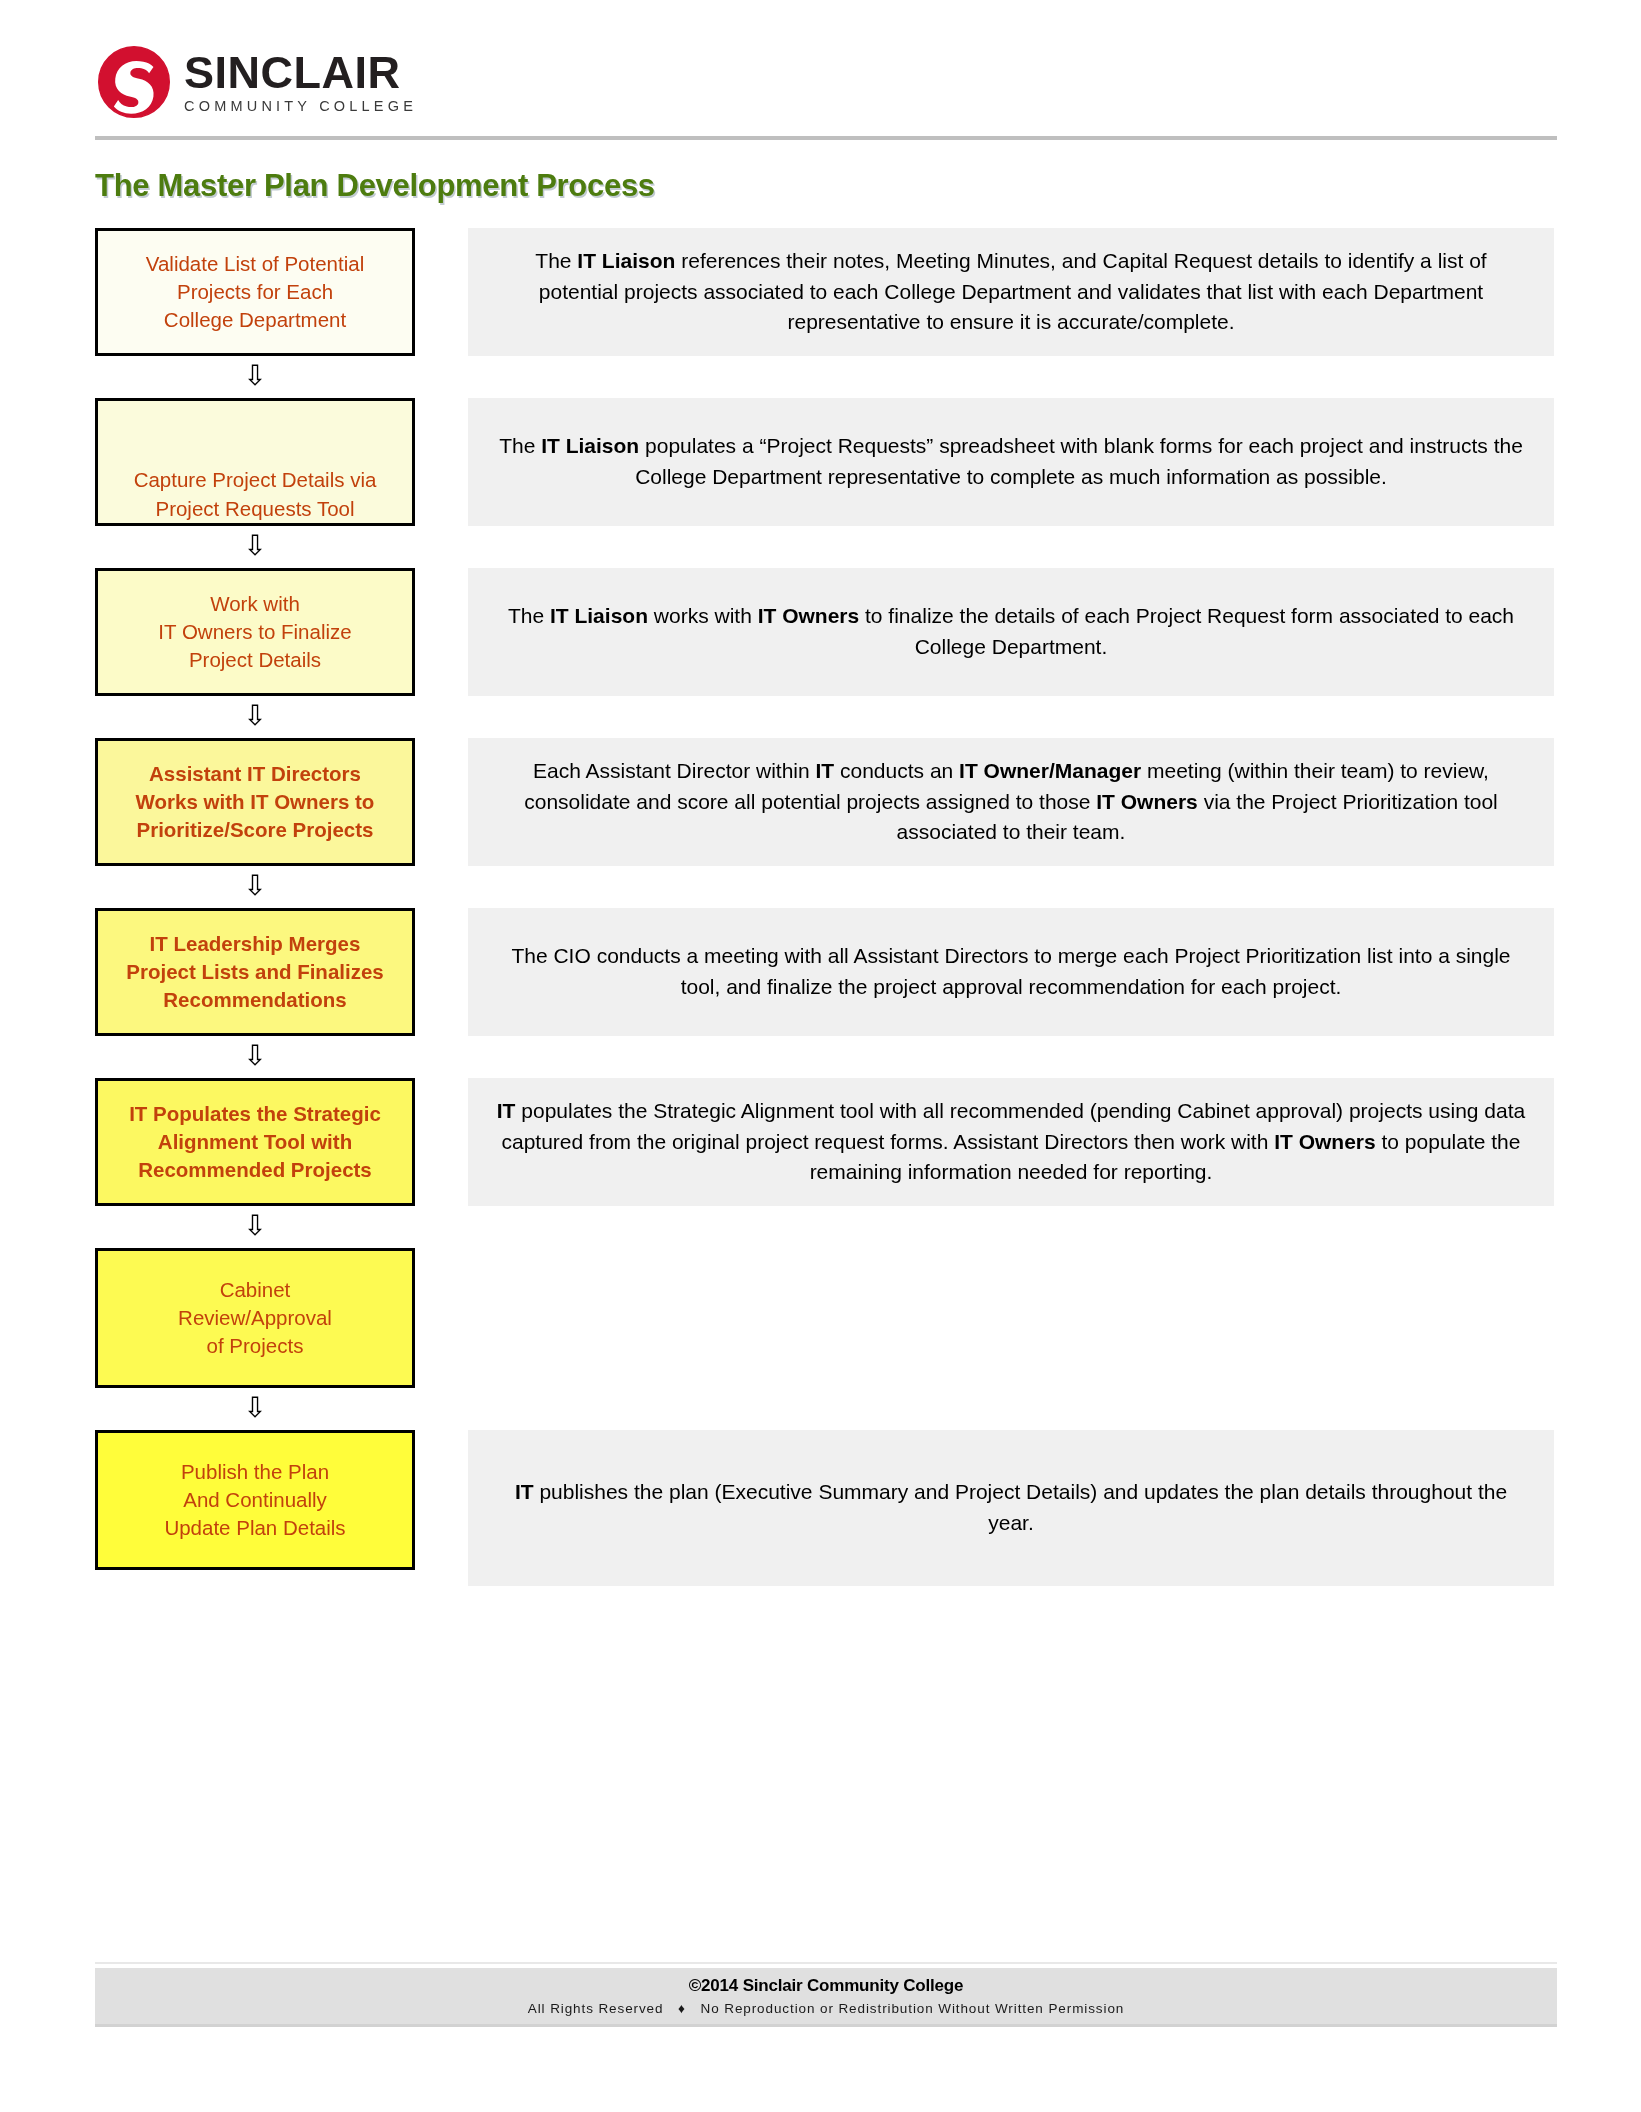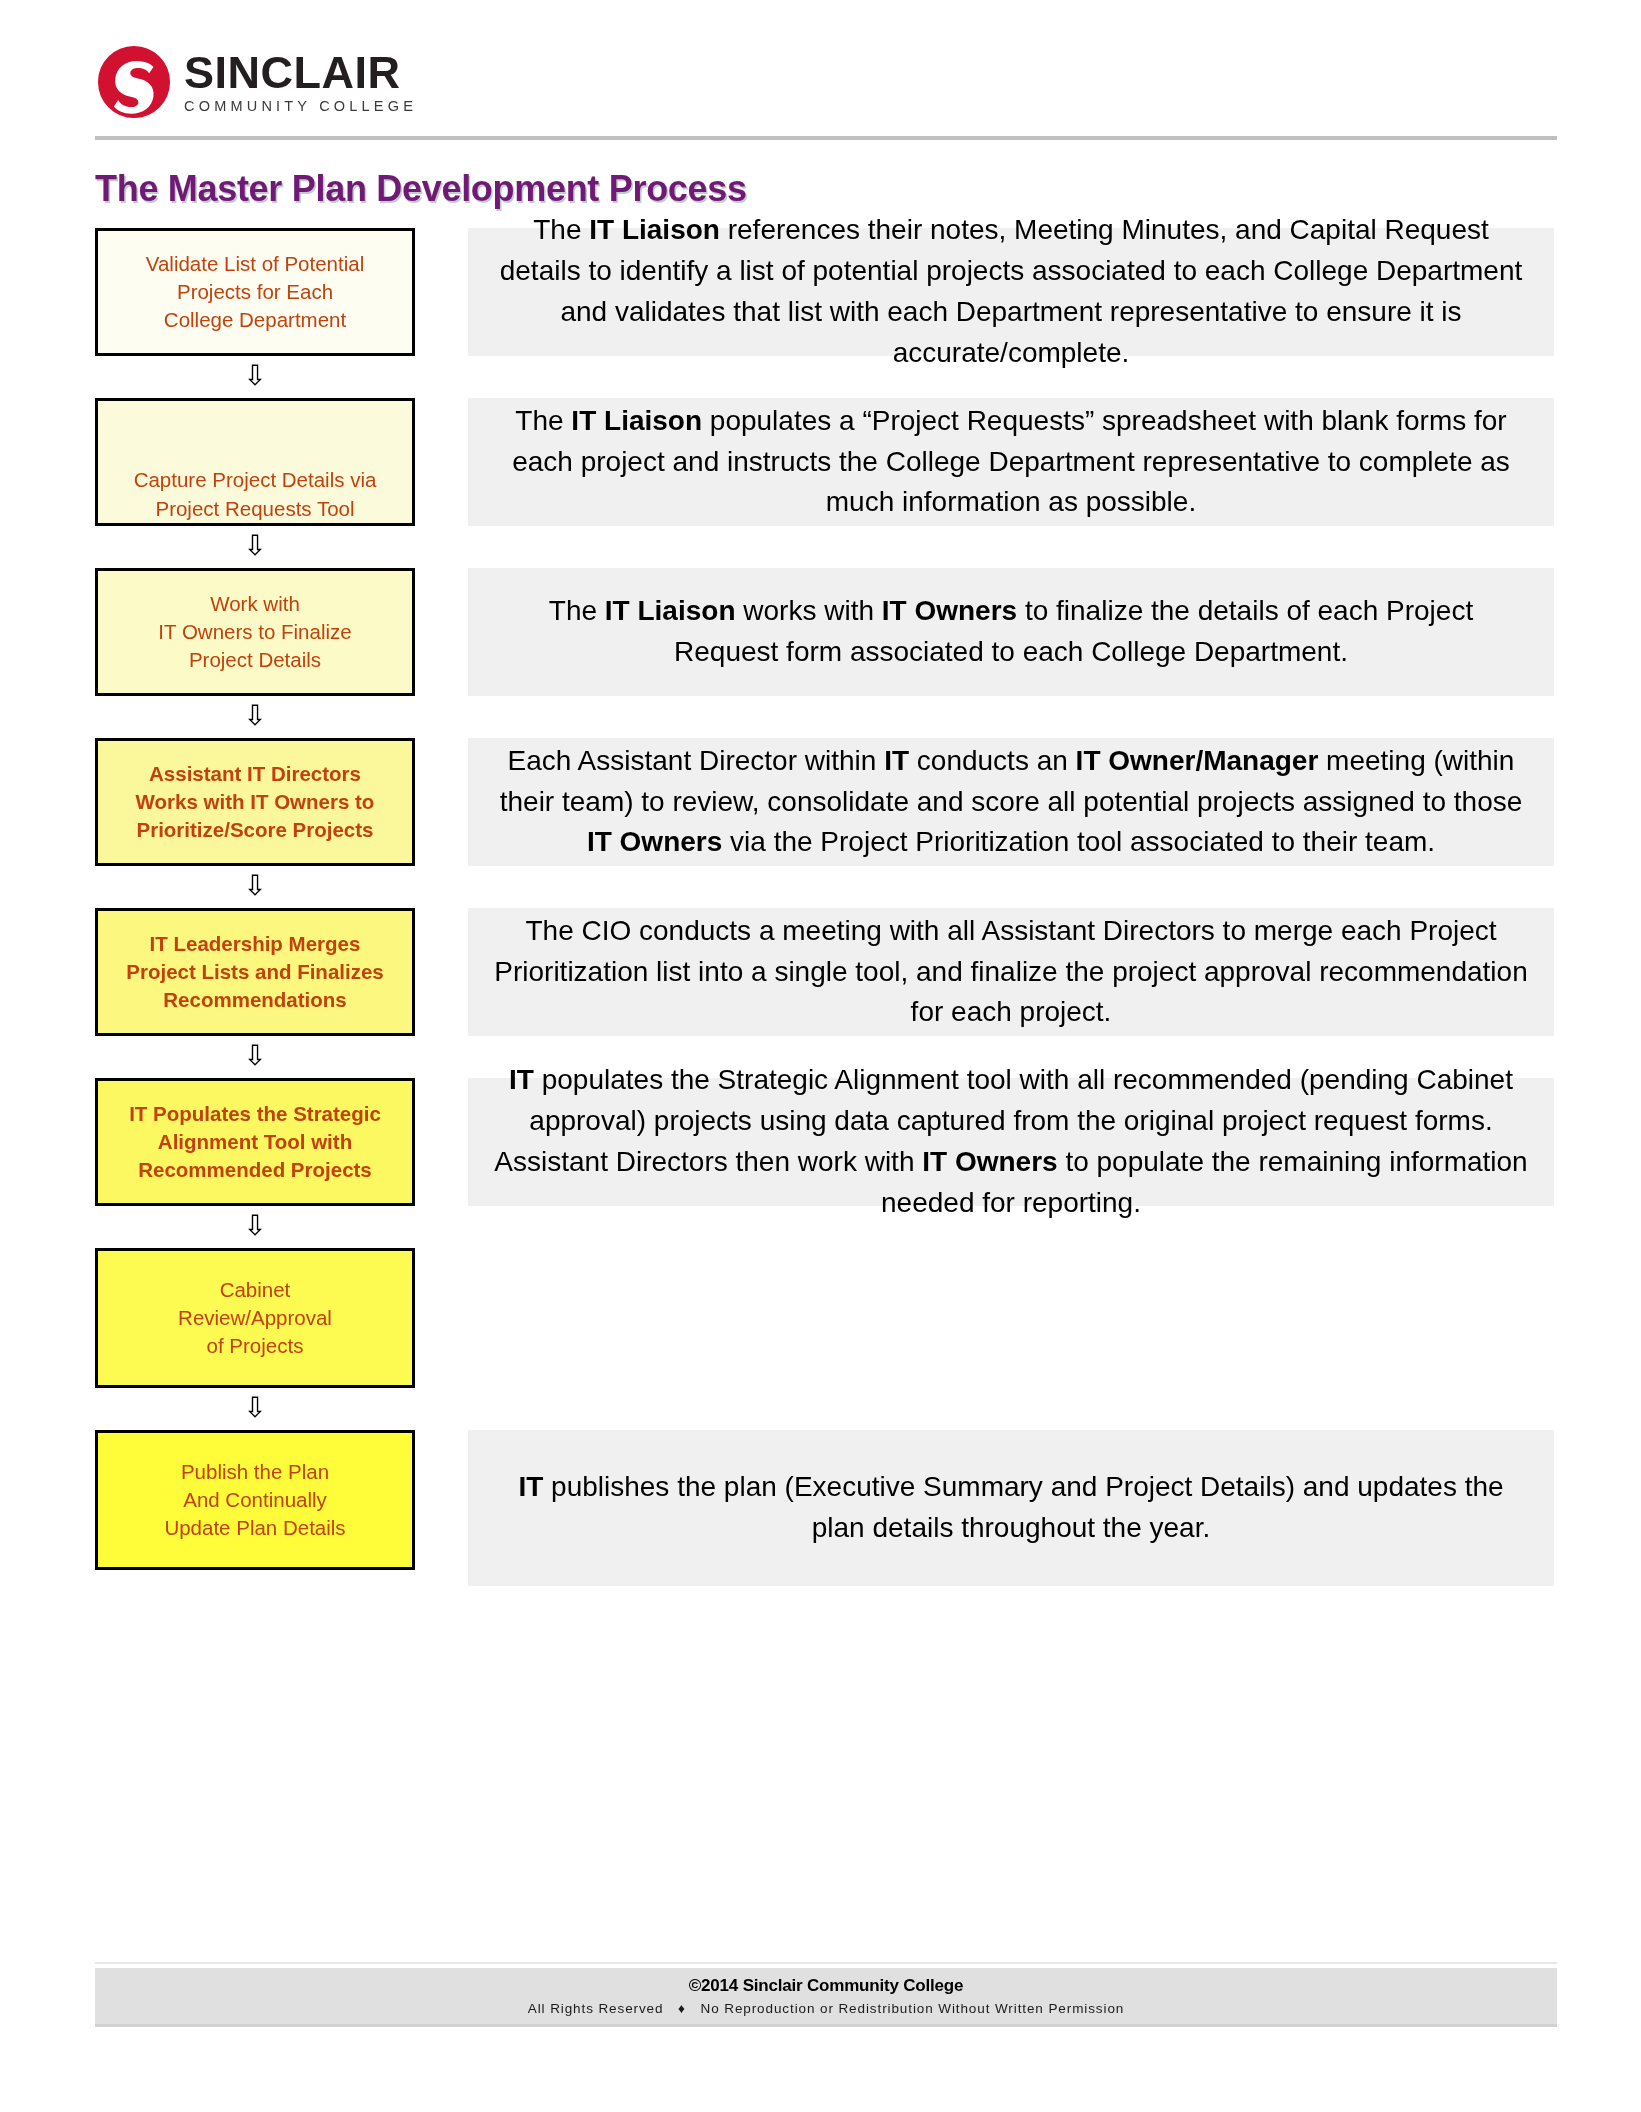--- a/index.html
+++ b/index.html
@@ -63,23 +63,23 @@
     width: 1462px;
     height: 4px;
     background: #bfbfbf;
   }
 
   
   .page-title {
     position: absolute;
     left: 95px;
     top: 168px;
-    font-size: 36px;
+    font-size: 31px;
     font-weight: bold;
-    color: #701a75;
+    color: #4d7c0f;
     letter-spacing: -0.3px;
     text-shadow: 1.5px 1.5px 0 rgba(120,140,155,0.45);
     white-space: nowrap;
   }
 
   
   .flow {
     position: absolute;
     left: 0;
     top: 228px;
@@ -114,21 +114,21 @@
     left: 468px;
     width: 1086px;
     background: #f0f0f0;
     box-sizing: border-box;
     display: flex;
     align-items: center;
     justify-content: center;
     text-align: center;
   }
   .desc-text {
-    font-size: 28px;
+    font-size: 21px;
     line-height: 1.46;
     color: #000000;
     padding: 0 26px;
   }
   .desc-text b { font-weight: bold; }
 
   .arrow {
     position: absolute;
     left: 95px;
     width: 320px;

